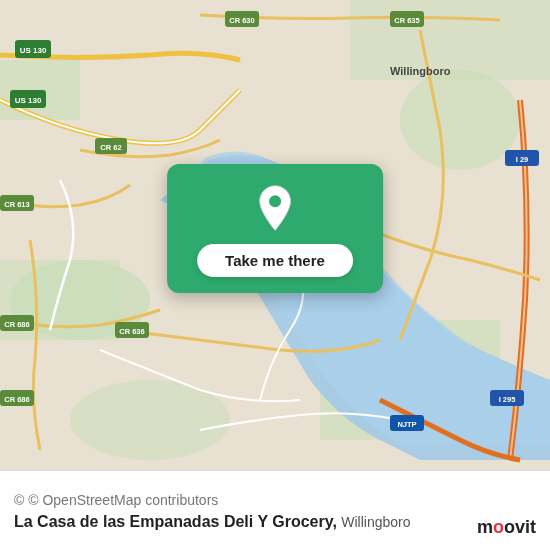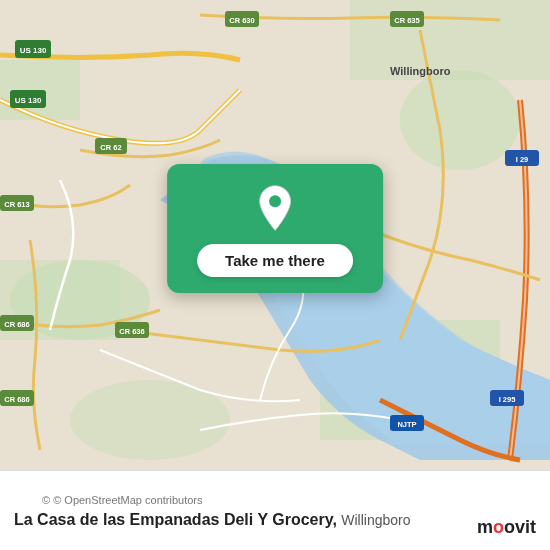--- a/index.html
+++ b/index.html
@@ -68,24 +68,23 @@
       background: white;
       border-top: 1px solid #ddd;
       display: flex;
       flex-direction: column;
       justify-content: center;
       padding: 8px 14px 4px 14px;
       position: relative;
     }
 
     #copyright-bar {
-      font-size: 11px;
+      font-size: 14px;
       color: #777;
       margin-bottom: 4px;
-      margin-left: 28px;
     }
 
     #place-name {
       font-size: 16px;
       font-weight: 600;
       color: #222;
       line-height: 1.3;
       text-align: center;
     }
 

